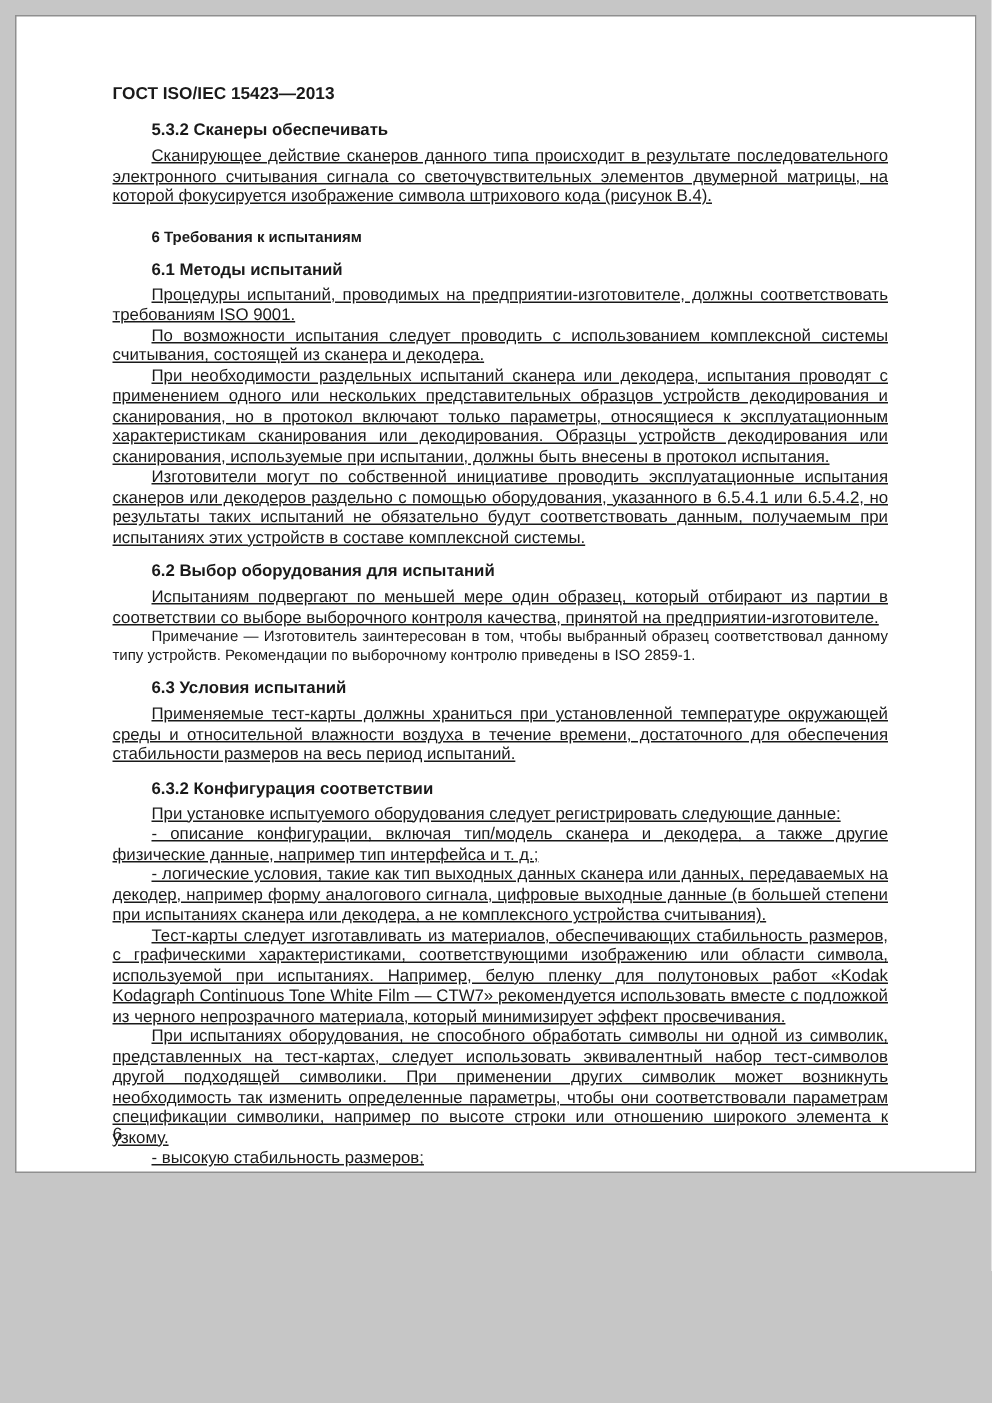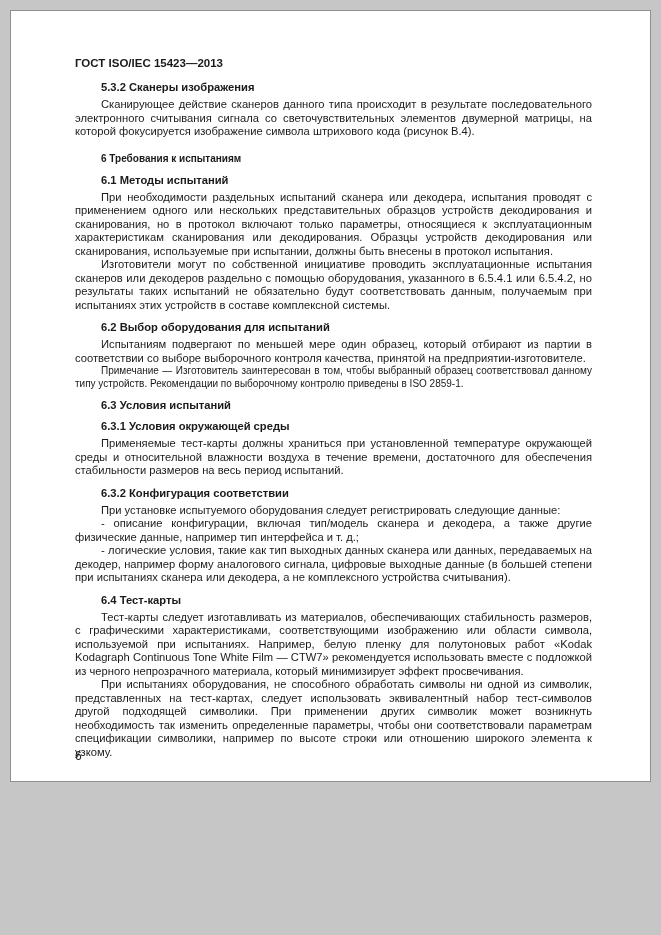--- a/index.html
+++ b/index.html
@@ -32,20 +32,21 @@
     font-weight: bold;
     font-size: 11.5px;
     margin-bottom: 12px;
   }
   .block { margin: 0; }
   .p, .li {
     font-size: 11.2px;
     line-height: 13.5px;
     text-align: justify;
     text-indent: 26px;
+    text-decoration: underline;
   }
   .note {
     font-size: 10px;
     line-height: 12.5px;
     text-align: justify;
     text-indent: 26px;
   }
   .h1 {
     font-size: 10px;
     font-weight: bold;
@@ -64,35 +65,36 @@
     font-size: 12px;
   }
 </style>
 </head>
 <body>
 
 <div class="sheet">
   <div class="content">
     <div class="doc-header">ГОСТ ISO/IEC 15423—2013</div>
     <main>
-        <div class="block h3">5.3.2 Сканеры изображения</div>
+        <div class="block h3">5.3.2 Сканеры обеспечивать</div>
         <div class="block p">Сканирующее действие сканеров данного типа происходит в результате последовательного электронного считывания сигнала со светочувствительных элементов двумерной матрицы, на которой фокусируется изображение символа штрихового кода (рисунок В.4).</div>
         <div class="block h1">6 Требования к испытаниям</div>
         <div class="block h3">6.1 Методы испытаний</div>
+        <div class="block p">Процедуры испытаний, проводимых на предприятии-изготовителе, должны соответствовать требованиям ISO 9001.</div>
+        <div class="block p">По возможности испытания следует проводить с использованием комплексной системы считывания, состоящей из сканера и декодера.</div>
         <div class="block p">При необходимости раздельных испытаний сканера или декодера, испытания проводят с применением одного или нескольких представительных образцов устройств декодирования и сканирования, но в протокол включают только параметры, относящиеся к эксплуатационным характеристикам сканирования или декодирования. Образцы устройств декодирования или сканирования, используемые при испытании, должны быть внесены в протокол испытания.</div>
         <div class="block p">Изготовители могут по собственной инициативе проводить эксплуатационные испытания сканеров или декодеров раздельно с помощью оборудования, указанного в 6.5.4.1 или 6.5.4.2, но результаты таких испытаний не обязательно будут соответствовать данным, получаемым при испытаниях этих устройств в составе комплексной системы.</div>
         <div class="block h3">6.2 Выбор оборудования для испытаний</div>
         <div class="block p">Испытаниям подвергают по меньшей мере один образец, который отбирают из партии в соответствии со выборе выборочного контроля качества, принятой на предприятии-изготовителе.</div>
         <div class="block note">Примечание — Изготовитель заинтересован в том, чтобы выбранный образец соответствовал данному типу устройств. Рекомендации по выборочному контролю приведены в ISO 2859-1.</div>
         <div class="block h3">6.3 Условия испытаний</div>
-        <div class="block h3">6.3.1 Условия окружающей среды</div>
         <div class="block p">Применяемые тест-карты должны храниться при установленной температуре окружающей среды и относительной влажности воздуха в течение времени, достаточного для обеспечения стабильности размеров на весь период испытаний.</div>
         <div class="block h3">6.3.2 Конфигурация соответствии</div>
         <div class="block p">При установке испытуемого оборудования следует регистрировать следующие данные:</div>
         <div class="block li">- описание конфигурации, включая тип/модель сканера и декодера, а также другие физические данные, например тип интерфейса и т. д.;</div>
         <div class="block li">- логические условия, такие как тип выходных данных сканера или данных, передаваемых на декодер, например форму аналогового сигнала, цифровые выходные данные (в большей степени при испытаниях сканера или декодера, а не комплексного устройства считывания).</div>
-        <div class="block h3">6.4 Тест-карты</div>
         <div class="block p">Тест-карты следует изготавливать из материалов, обеспечивающих стабильность размеров, с графическими характеристиками, соответствующими изображению или области символа, используемой при испытаниях. Например, белую пленку для полутоновых работ «Kodak Kodagraph Continuous Tone White Film — CTW7» рекомендуется использовать вместе с подложкой из черного непрозрачного материала, который минимизирует эффект просвечивания.</div>
         <div class="block p">При испытаниях оборудования, не способного обработать символы ни одной из символик, представленных на тест-картах, следует использовать эквивалентный набор тест-символов другой подходящей символики. При применении других символик может возникнуть необходимость так изменить определенные параметры, чтобы они соответствовали параметрам спецификации символики, например по высоте строки или отношению широкого элемента к узкому.</div>
+        <div class="block li">- высокую стабильность размеров;</div>
       </main>
   </div>
   <div class="page-number">6</div>
 </div>
 
 </body></html>

